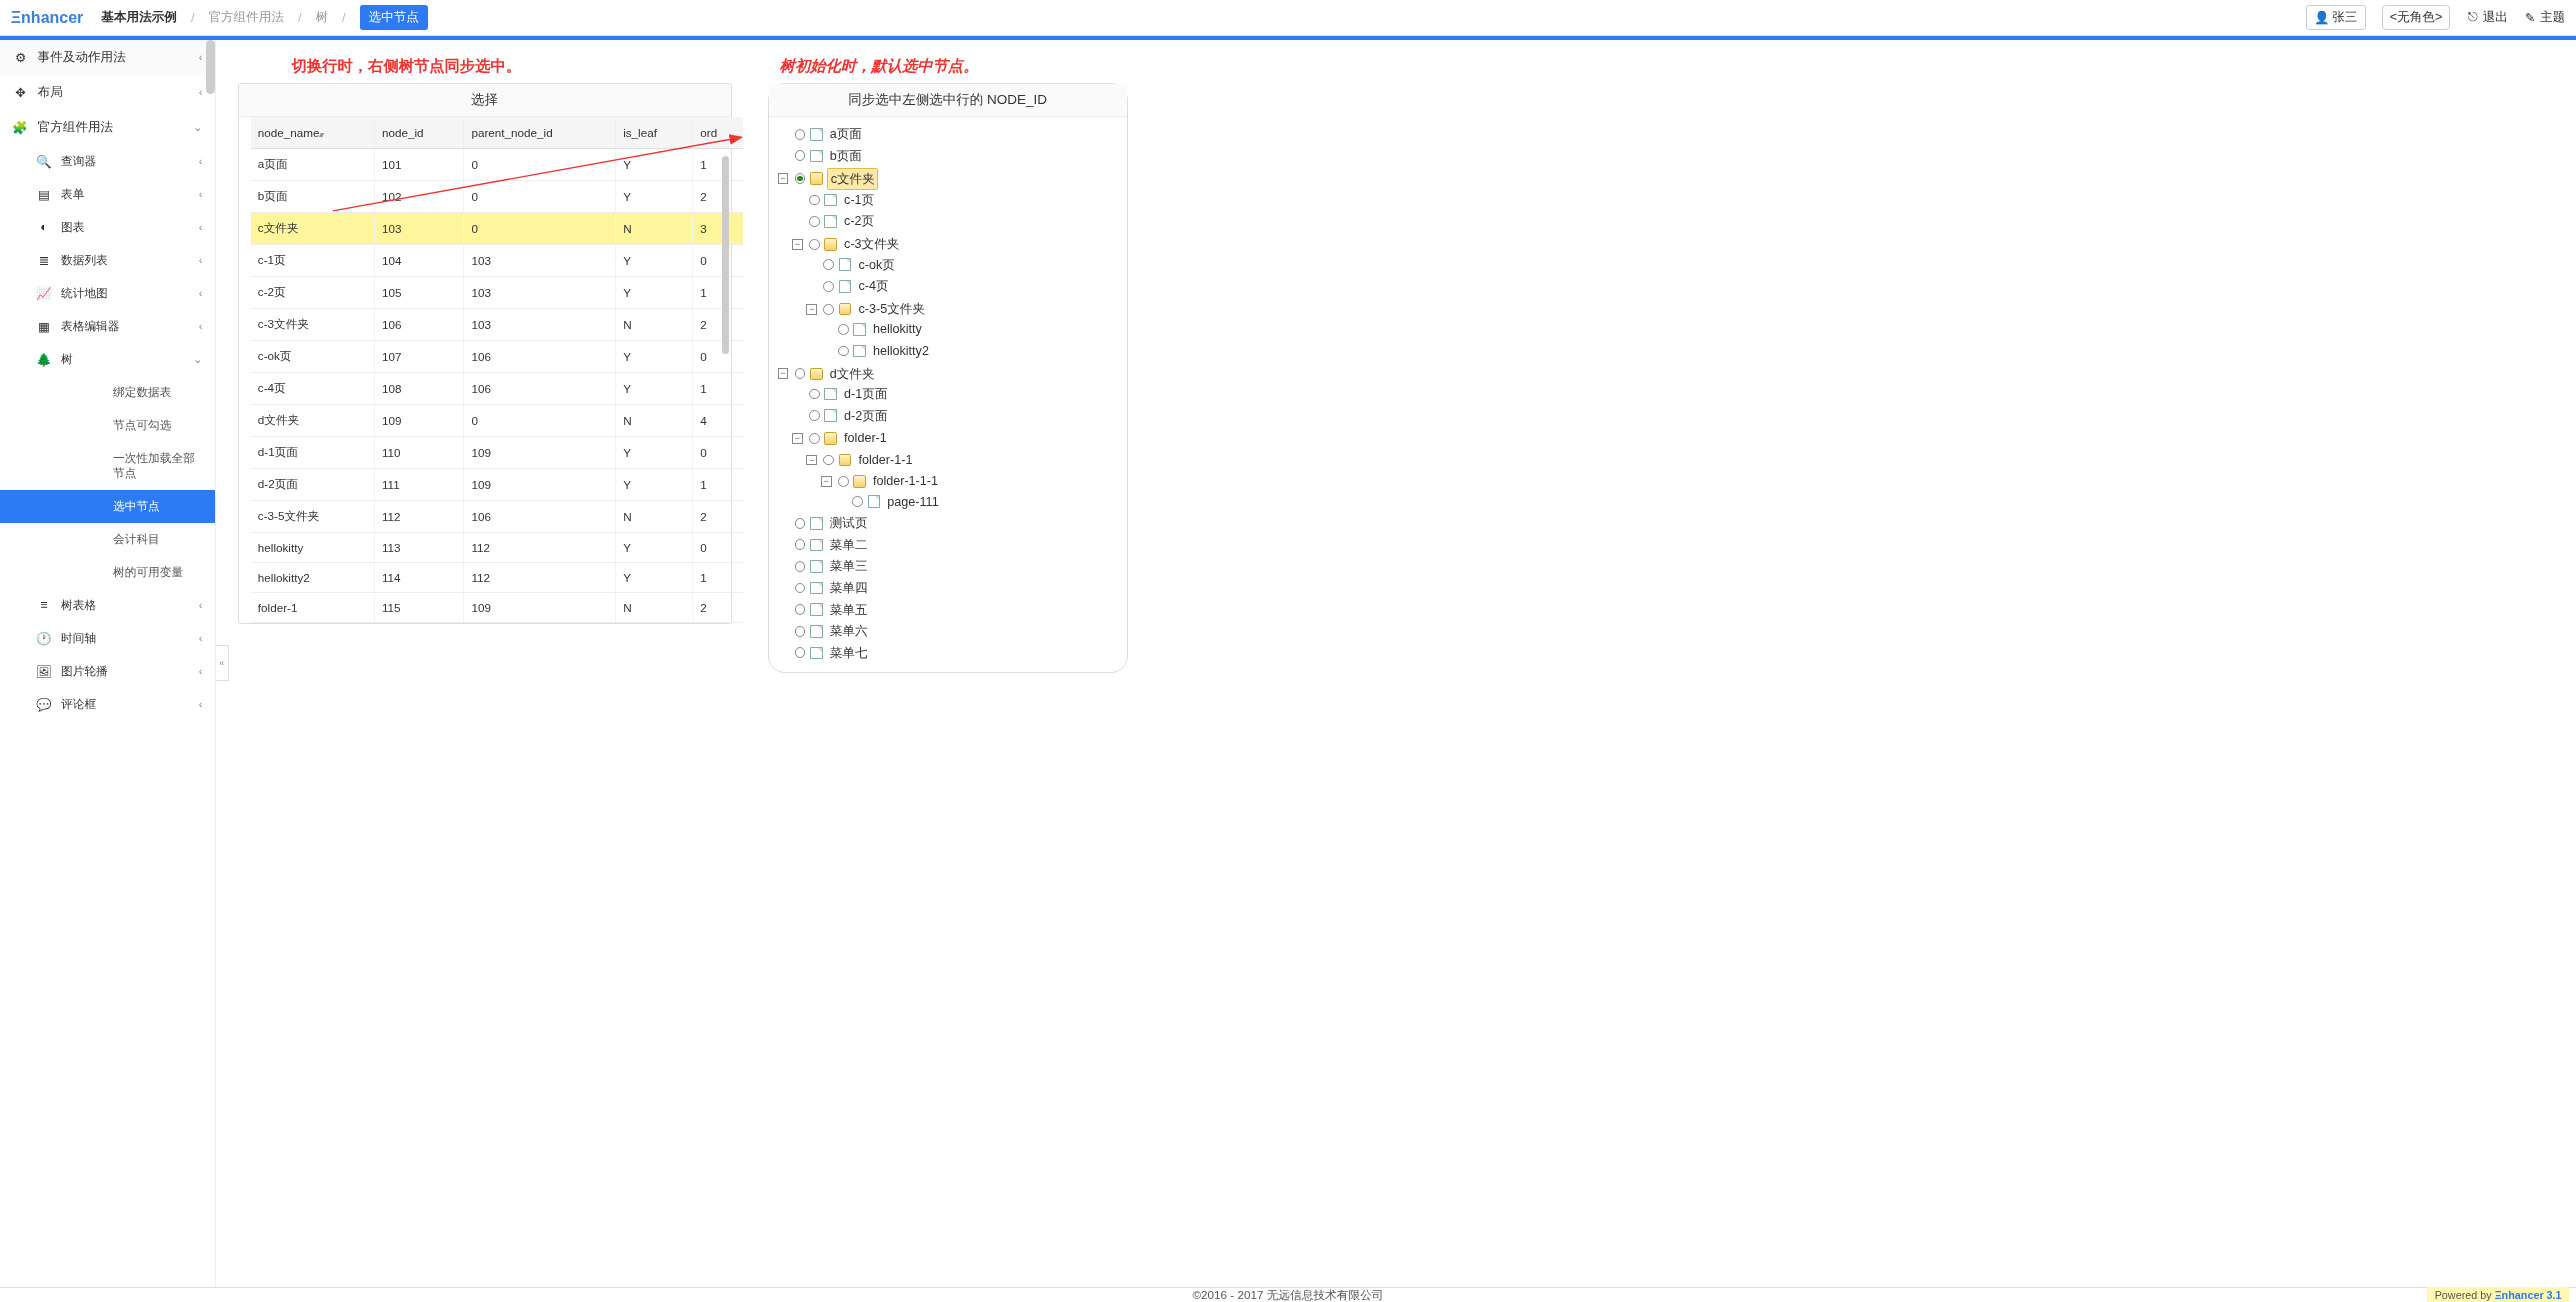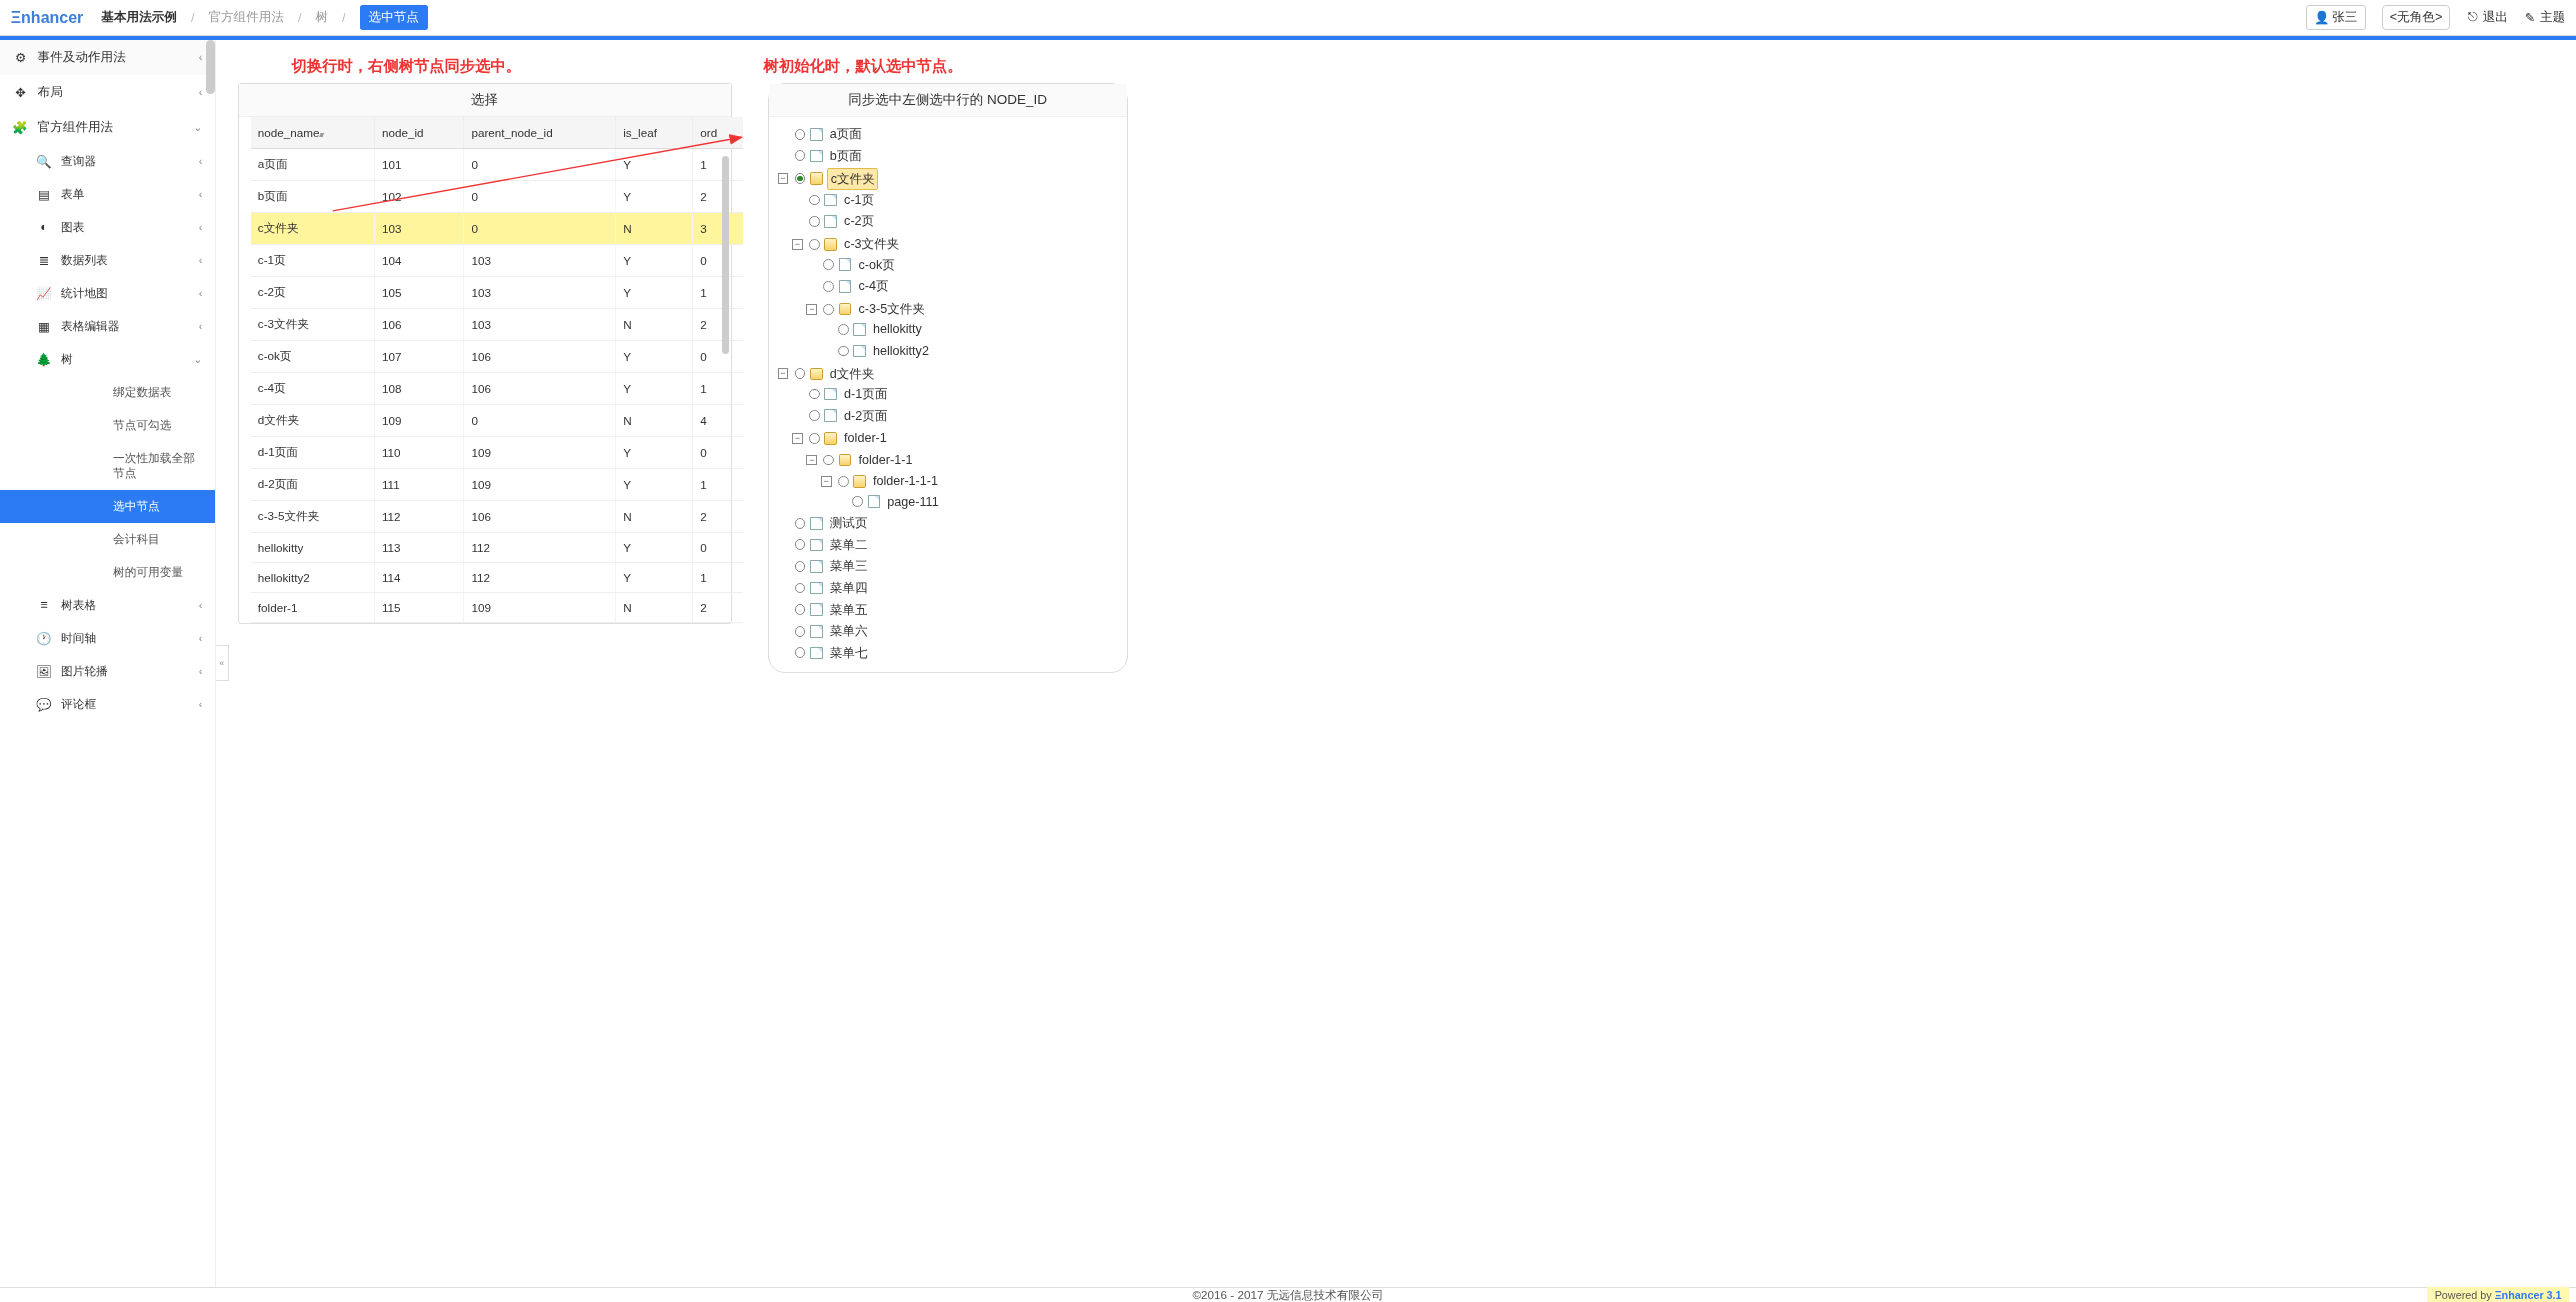--- a/index.html
+++ b/index.html
@@ -35,21 +35,21 @@
 .nav-item.subsub { padding-left: 88px; font-size: 11.7px; color: #555; }
 .nav-item.active { background: #2d7bf4; color: #fff; }
 .top-row { background: #fafafa; }
 .collapse-handle { position: absolute; left: 216px; top: 50%; transform: translateY(-50%); width: 12.6px; height: 36px; background: #fff; border: 0.9px solid #ddd; border-left: none; display: flex; align-items: center; justify-content: center; font-size: 9px; color: #888; cursor: pointer; z-index: 5; }
 
 
 .content { flex: 1; padding: 16px 21.6px; overflow: auto; position: relative; }
 .annotations { position: relative; height: 27px; }
 .anno { position: absolute; color: #e33; font-size: 15.3px; font-weight: 600; }
 .anno.left { left: 54px; }
-.anno.right { left: 526px; }
+.anno.right { left: 542px; font-style: italic; }
 
 .panels { display: flex; gap: 36px; align-items: flex-start; }
 
 
 .panel { border: 0.9px solid #ddd; border-radius: 2.7px; background: #fff; }
 .panel-title { text-align: center; padding: 7.2px; border-bottom: 0.9px solid #eee; font-size: 13.5px; background: #fafafa; }
 .table-panel { width: 494px; position: relative; }
 .grid { width: 100%; border-collapse: collapse; margin-left: 12px; }
 .grid th { background: #f5f5f5; padding: 9px 7.2px; text-align: left; font-weight: 400; border-bottom: 0.9px solid #ddd; font-size: 11.7px; border-right: 0.9px solid #eee; }
 .grid th:last-child { border-right: none; }

